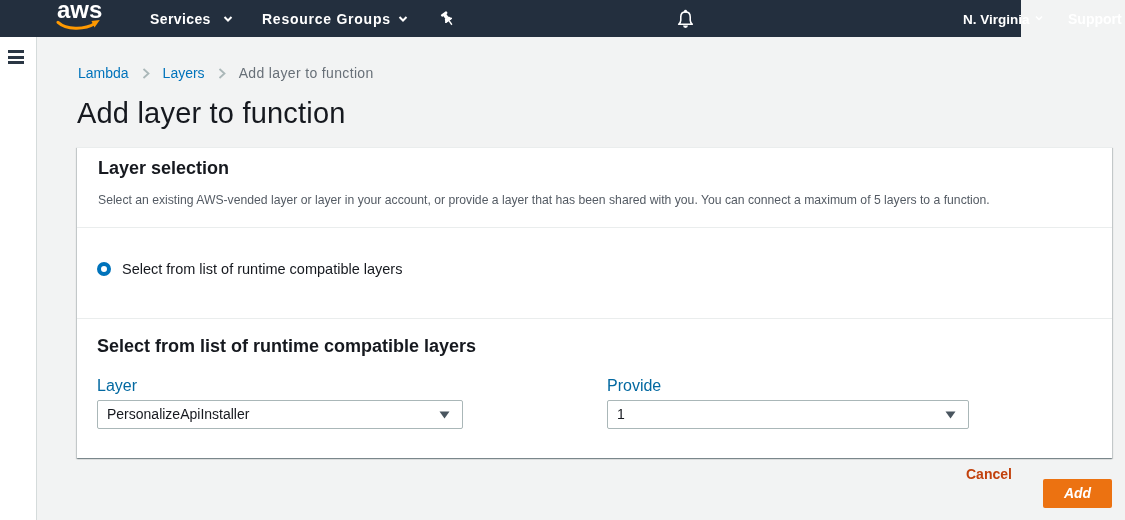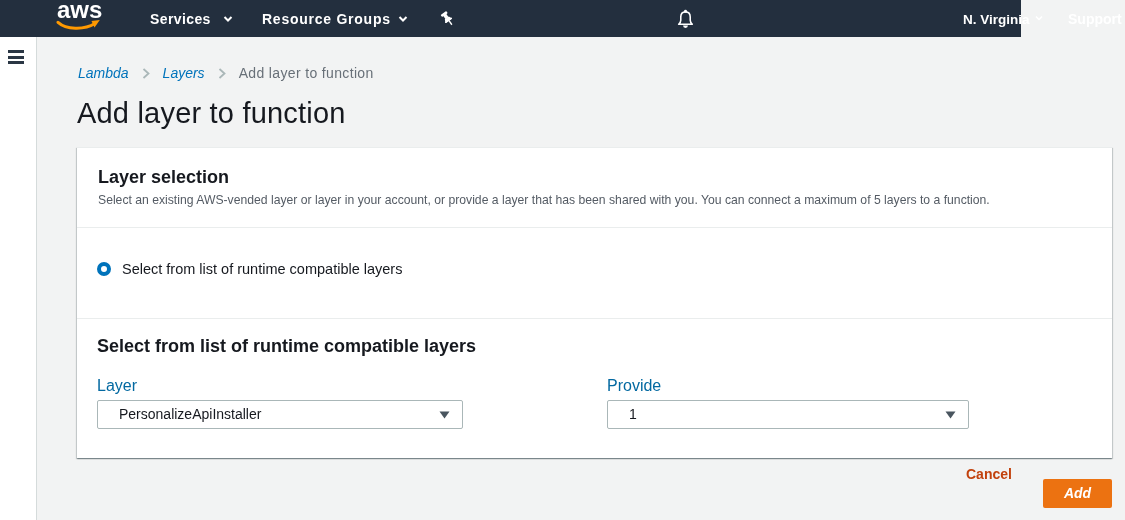--- a/index.html
+++ b/index.html
@@ -11,39 +11,39 @@
   .navitem { position:absolute; color:#fff; font-size:14px; font-weight:bold; top:50%; transform:translateY(-50%); white-space:nowrap; }
   .caret { display:inline-block; vertical-align:middle; margin-left:12px; margin-top:-2px; }
 
   
   #sidebar { position:absolute; left:0; top:37px; width:37px; height:483px; background:#fff; border-right:1px solid #d5dbdb; }
   #burger { position:absolute; left:8px; top:13px; width:16px; }
   #burger div { height:3px; background:#2a3644; margin-bottom:2.5px; }
 
   
   #crumbs { position:absolute; left:78px; top:65px; font-size:14px; color:#687078; }
-  #crumbs a { color:#0073bb; text-decoration:none;font-style:italic; }
+  #crumbs a { color:#0073bb; text-decoration:none; }
   .sep { display:inline-block; vertical-align:-1px; margin:0 13px; }
   h1 { position:absolute; left:77px; top:97px; font-size:29px; font-weight:400; color:#16191f; letter-spacing:0.2px; }
 
   
   #card { position:absolute; left:77px; top:147px; width:1035px; height:311px; background:#fff;
           border-top:1px solid #eaeded;
           box-shadow:0 1px 1px 0 rgba(0,28,36,.3), 1px 1px 1px 0 rgba(0,28,36,.15), -1px 1px 1px 0 rgba(0,28,36,.15); }
-  #card h2 { position:absolute; left:21px; top:19px; font-size:18px; font-weight:bold; color:#16191f; }
+  #card h2 { position:absolute; left:21px; top:10px; font-size:18px; font-weight:bold; color:#16191f; }
   #card .desc { position:absolute; left:21px; top:45px; font-size:12.2px; color:#545b64; }
   .divider { position:absolute; left:0; width:1035px; height:1px; background:#eaeded; }
   .radio-row { position:absolute; left:20px; font-size:14.5px; color:#16191f; display:flex; align-items:center; }
   .radio { width:14px; height:14px; border-radius:50%; margin-right:11px; flex:none; }
   .radio.on  { border:4.5px solid #0073bb; background:#fff; }
   .radio.off { border:1px solid #879596; background:#fff; }
   #card h3 { position:absolute; left:20px; top:187.5px; font-size:18px; font-weight:bold; color:#16191f; }
   .fldlabel { position:absolute; font-size:16px; color:#0369a1; }
   .select { position:absolute; height:29px; background:#fff; border:1px solid #aab7b8; border-radius:2px;
-            font-size:14px; color:#16191f; line-height:27px; padding-left:21px; }
+            font-size:14px; color:#16191f; line-height:27px; padding-left:9px; }
   .select svg { position:absolute; right:12.5px; top:10.3px; }
 
   
   #cancel { position:absolute; left:966px; top:466px; font-size:14px; font-weight:bold; color:#c2410c; }
   #addbtn { position:absolute; left:1043px; top:479px; width:69px; height:29px; background:#ec7211; border-radius:2px;
             color:#fff; font-size:14px; font-weight:bold; text-align:center; line-height:29px;font-style:italic; }
 </style>
 </head>
 <body>
 

